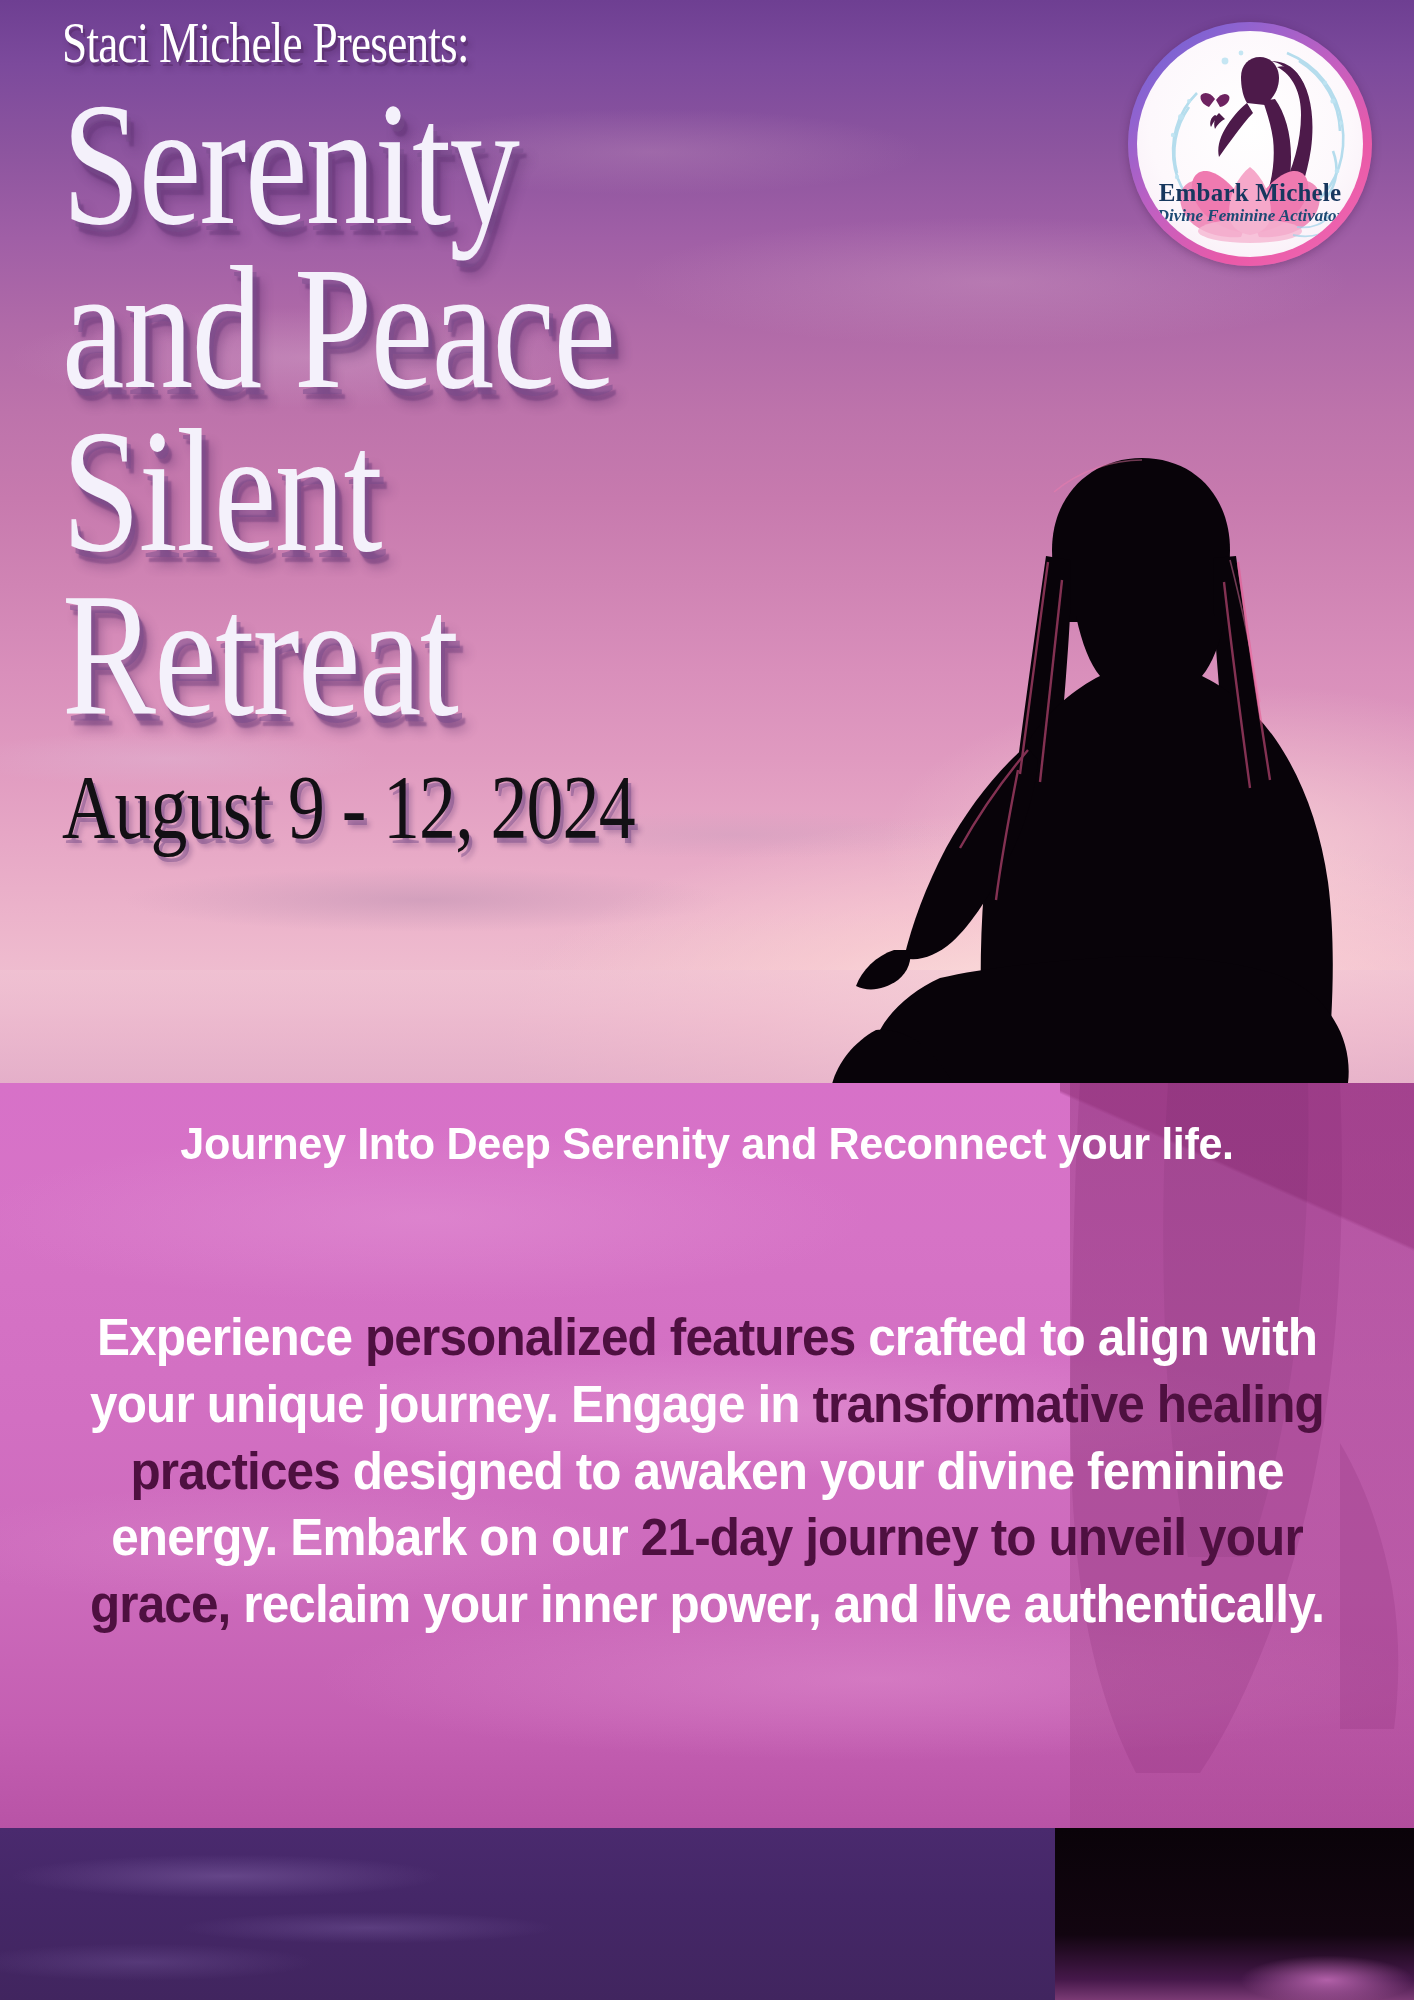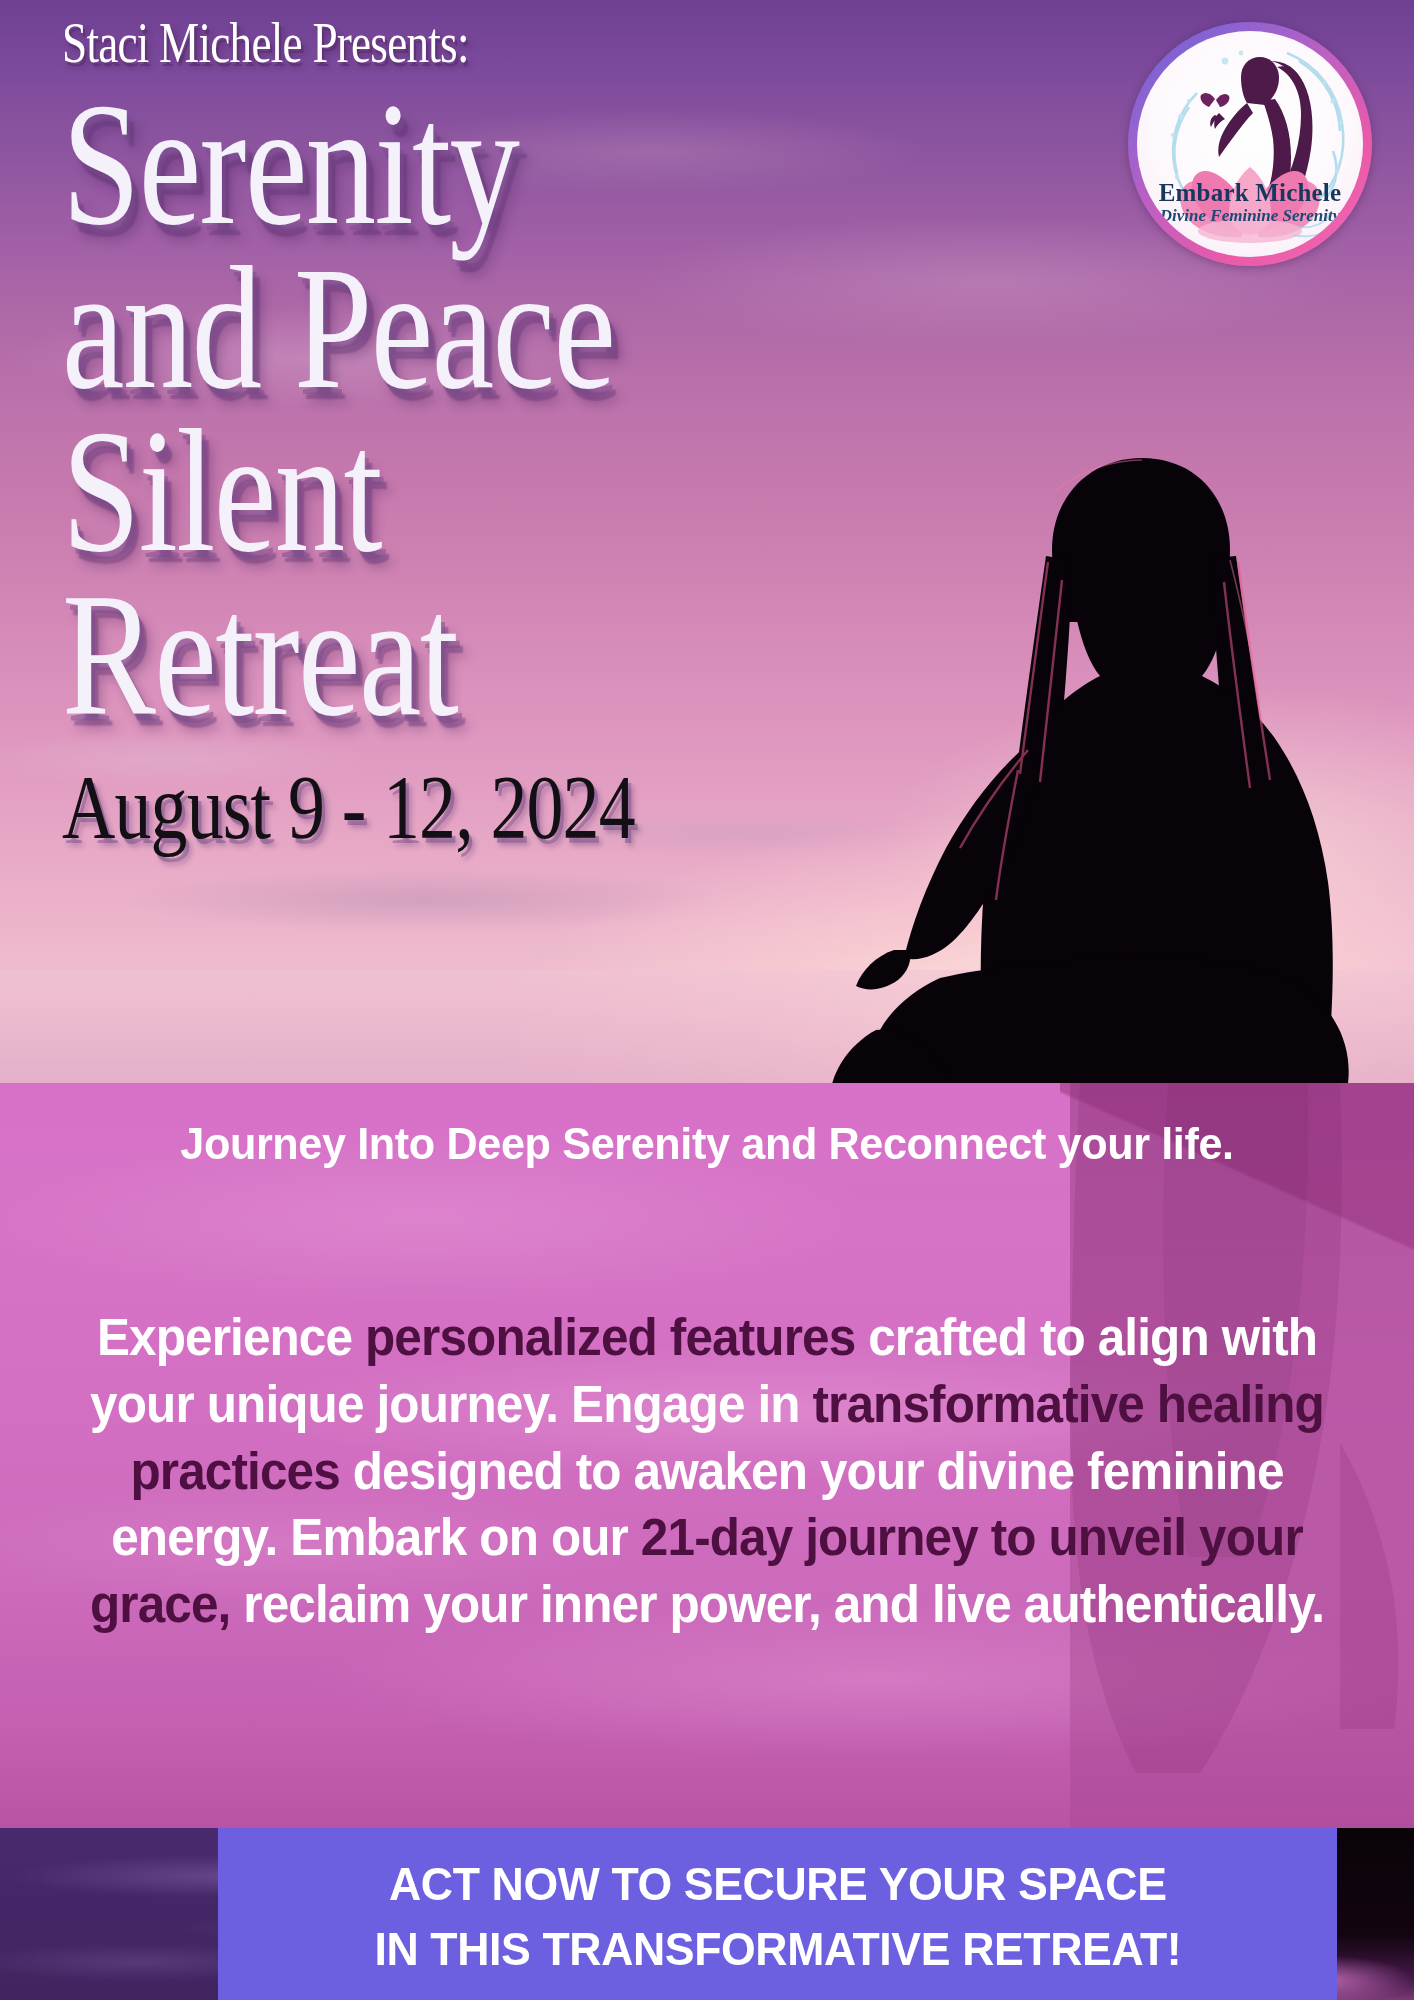--- a/index.html
+++ b/index.html
@@ -343,35 +343,31 @@
           <path d="M113 136 C100 146 92 164 92 182 C92 194 100 202 113 204 C126 202 134 194 134 182 C134 164 126 146 113 136 Z" fill="#f6a8ca"></path>
           <ellipse cx="113" cy="200" rx="52" ry="12" fill="#f5b6d2" opacity=".8"></ellipse>
         </g>
 
         <g stroke="#9fd2e8" stroke-width="1.8" fill="none" opacity=".7">
           <path d="M160 196 C176 198 188 192 192 184"></path>
           <path d="M156 204 C176 208 192 202 198 192"></path>
         </g>
       </svg>
       <div class="logo-name">Embark Michele</div>
-      <div class="logo-tag">Divine Feminine Serenity</div>
+      <div class="logo-tag">Divine Feminine Activator</div>
     </div>
   </div>
 
   <div class="head-wrap">
     <div class="presents">Staci Michele Presents:</div>
     <div class="title-line t1">Serenity</div>
     <div class="title-line t2">and Peace</div>
     <div class="title-line t3">Silent</div>
     <div class="title-line t4">Retreat</div>
     <div class="date">August 9 - 12, 2024</div>
   </div>
 
   <div class="subhead">Journey Into Deep Serenity and Reconnect your life.</div>
 
   <div class="bodycopy"><span>Experience </span><span class="hl">personalized features</span><span> crafted to align with your unique journey. Engage in </span><span class="hl">transformative healing practices</span><span> designed to awaken your divine feminine energy. Embark on our </span><span class="hl">21-day journey to unveil your grace,</span><span> reclaim your inner power, and live authentically.</span></div>
 
-  <div class="cta">
-    <div class="cta-line">ACT NOW TO SECURE YOUR SPACE</div>
-    <div class="cta-line">IN THIS TRANSFORMATIVE RETREAT!</div>
-  </div>
 
 </div>
 
 </body></html>

